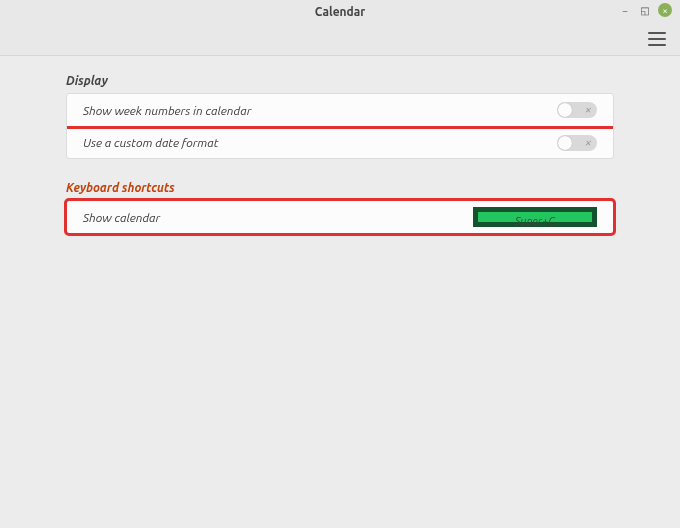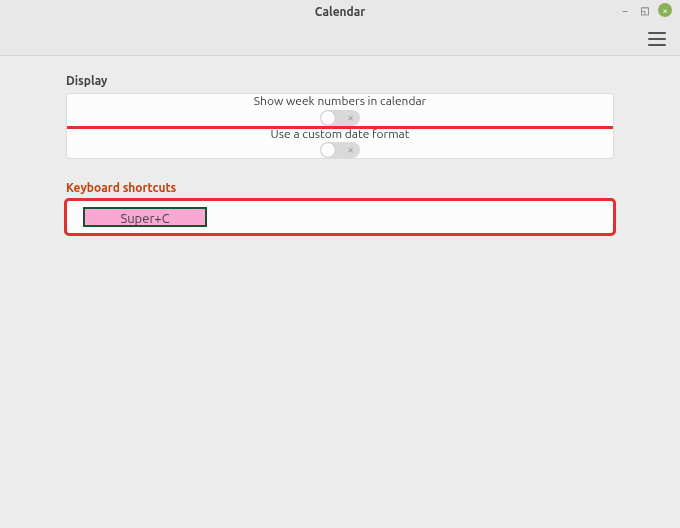--- a/index.html
+++ b/index.html
@@ -5,36 +5,36 @@
   * { box-sizing: border-box; margin: 0; padding: 0; font-family: "Ubuntu", "Segoe UI", sans-serif; }
   body { width: 680px; height: 528px; background: #ececec; color: #3c3c3c; }
   .titlebar { height: 22px; display: flex; align-items: center; justify-content: center; position: relative; background: #e8e8e8; }
   .title { font-size: 12px; font-weight: 600; color: #444; }
   .win-controls { position: absolute; right: 8px; top: 3px; display: flex; gap: 6px; align-items: center; }
   .win-btn { width: 14px; height: 14px; display: flex; align-items: center; justify-content: center; font-size: 10px; color: #555; cursor: pointer; }
   .win-close { width: 14px; height: 14px; border-radius: 50%; background: #8bb158; display: flex; align-items: center; justify-content: center; color: #fff; font-size: 10px; }
   .toolbar { height: 34px; border-bottom: 1px solid #d6d6d6; display: flex; align-items: center; justify-content: flex-end; padding: 0 14px; background: #e8e8e8; }
   .hamburger { width: 18px; height: 14px; display: flex; flex-direction: column; justify-content: space-between; cursor: pointer; }
   .hamburger span { height: 2px; background: #555; border-radius: 1px; }
-  .content { padding: 18px 66px 0 66px; }
+  .content { padding: 18px 66px 0 66px; font-style: italic; }
   .section-title { font-size: 12px; font-weight: 700; color: #444; margin-bottom: 6px; }
   .section2-title { font-size: 12px; font-weight: 700; color: #c2410c; margin-top: 22px; margin-bottom: 6px; }
   .card { background: #fcfcfc; border: 1px solid #dcdcdc; border-radius: 3px; overflow: hidden; }
-  .row { display: flex; align-items: center; justify-content: space-between; height: 32px; padding: 0 16px; flex-direction: column; }
+  .row { display: flex; align-items: center; justify-content: space-between; height: 32px; padding: 0 16px; }
   .row + .row { border-top: 1px solid #e2e2e2; }
   .row-label { font-size: 12px; color: #3c3c3c; }
   .toggle { width: 40px; height: 16px; background: #d9d9d9; border-radius: 8px; position: relative; cursor: pointer; }
   .toggle .knob { position: absolute; left: 1px; top: 1px; width: 14px; height: 14px; background: #fcfcfc; border-radius: 50%; box-shadow: 0 0 1px rgba(0,0,0,0.3); }
   .toggle .x { position: absolute; right: 6px; top: 50%; transform: translateY(-50%); font-size: 8px; color: #999; }
   .highlight { outline: 3px solid #e03030; outline-offset: -1px; }
   .highlight1 { outline: 3px solid #e03030; }
   .kb-card { background: #fcfcfc; border: 1px solid #dcdcdc; border-radius: 3px; }
   .kb-row { display: flex; align-items: center; height: 32px; padding: 0 16px; gap: 8px; }
   .kb-label { font-size: 12px; flex: 1; }
-  .kb-input { width: 124px; height: 20px; border: 2px solid #14532d; background: #f9a8d4; font-size: 13px; text-align: center; line-height: 18px; color: #444; cursor: pointer; }
+  .kb-input { width: 124px; height: 20px; border: 5px solid #14532d; background: #22c55e; font-size: 11px; text-align: center; line-height: 18px; color: #444; cursor: pointer; }
 </style>
 </head>
 <body>
 
 <div class="titlebar">
   <div class="title">Calendar</div>
   <div class="win-controls">
     <div class="win-btn">−</div>
     <div class="win-btn">◱</div>
     <div class="win-close">×</div>
@@ -65,17 +65,18 @@
       <div class="toggle">
         <div class="knob"></div>
         <div class="x">✕</div>
       </div>
     </div>
   </div>
 
   <div class="section2-title">Keyboard shortcuts</div>
   <div class="kb-card highlight">
     <div class="kb-row">
+      <div class="kb-label">Show calendar</div>
       <div class="kb-input">Super+C</div>
     </div>
   </div>
 
 </div>
 
 </body></html>

